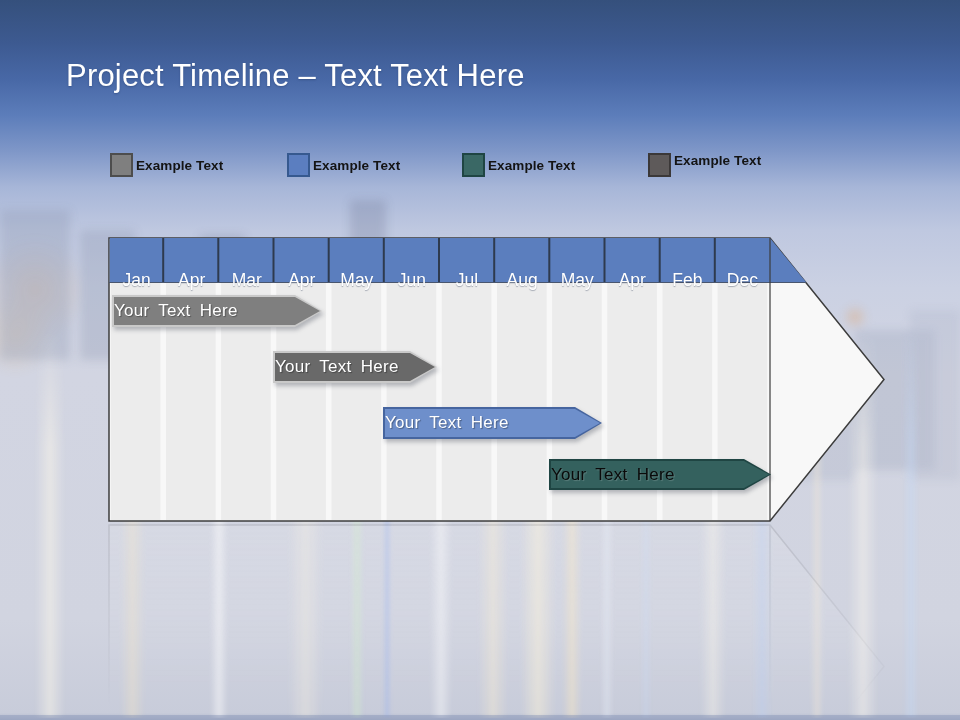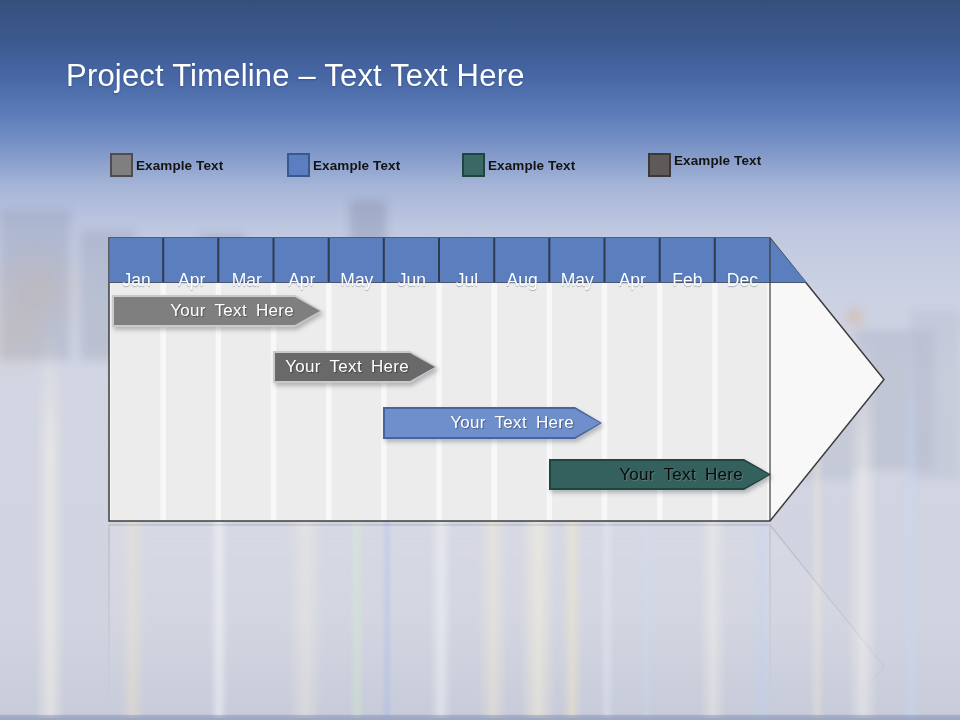--- a/index.html
+++ b/index.html
@@ -57,21 +57,21 @@
   
   .arrow-wrap{position:absolute;left:108px;top:237px;width:777px;height:285px;}
   .arrow-wrap svg{position:absolute;left:0;top:0;}
   .month-row{position:absolute;left:1px;top:13px;width:661px;height:60px;display:flex;}
   .month-cell{flex:1 1 0;display:flex;align-items:center;justify-content:center;
     color:#FFFFFF;font-size:17.5px;text-shadow:0 1px 1px rgba(25,40,70,.35);}
 
   .bar-wrap{position:absolute;filter:drop-shadow(2px 3px 2px rgba(70,75,90,.35));}
   .bar{width:100%;height:100%;position:relative;
     clip-path:polygon(0 0,calc(100% - 27px) 0,100% 50%,calc(100% - 27px) 100%,0 100%);}
-  .bar-fill{position:absolute;inset:2px;display:flex;align-items:center;justify-content:flex-end;
+  .bar-fill{position:absolute;inset:2px;display:flex;align-items:center;justify-content:flex-start;
     padding-right:26px;box-sizing:border-box;
     clip-path:polygon(0 0,calc(100% - 25px) 0,100% 50%,calc(100% - 25px) 100%,0 100%);}
   .bar-label{font-size:17px;word-spacing:4px;letter-spacing:.3px;white-space:nowrap;
     text-shadow:1px 1px 1px rgba(0,0,0,.35);}
   .bar-label.dark-text{text-shadow:1px 1px 1px rgba(255,255,255,.2);}
 
   
   .reflection{position:absolute;left:108px;top:524px;width:777px;height:285px;opacity:.13;
     transform:scaleY(-1);
     -webkit-mask-image:linear-gradient(180deg,transparent 35%,#000 100%);

